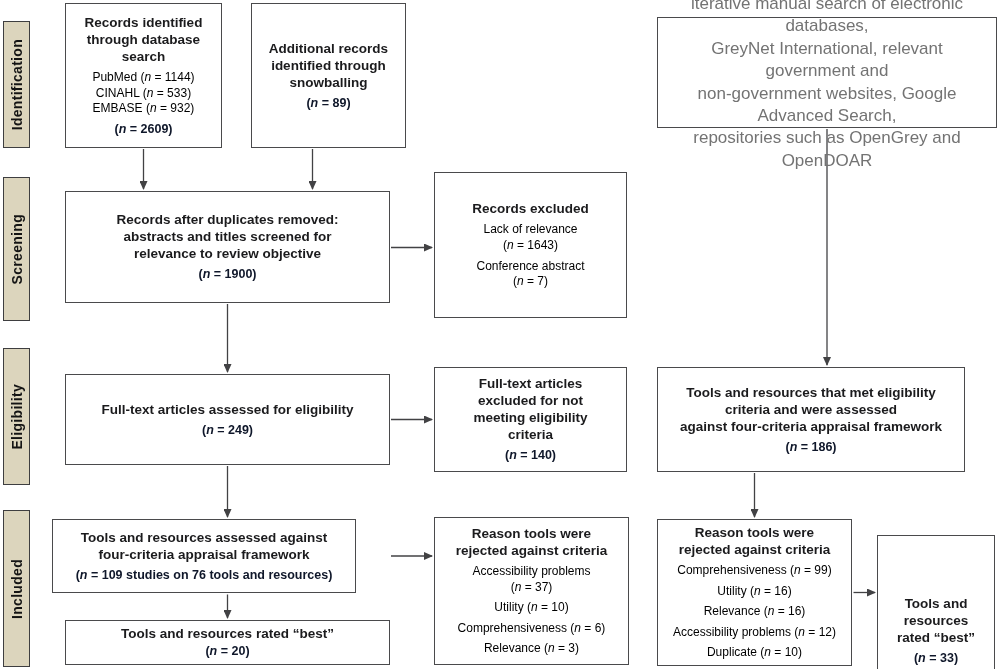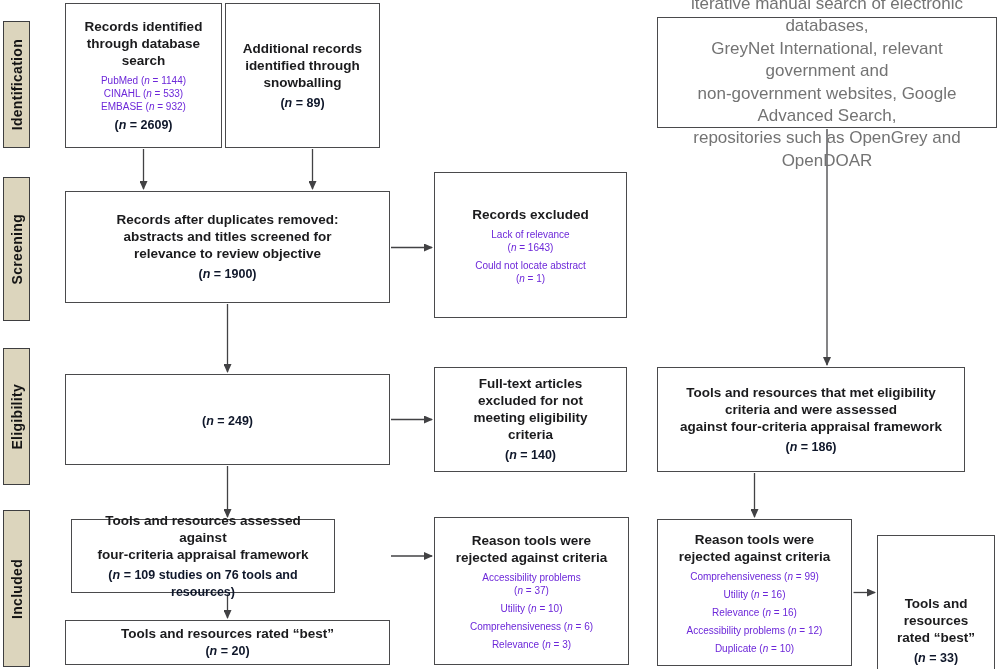--- a/index.html
+++ b/index.html
@@ -15,21 +15,21 @@
     writing-mode:vertical-rl;transform:rotate(180deg);
     font-size:14px;font-weight:600;color:#141414;letter-spacing:.3px;white-space:nowrap;
   }
   .box{
     position:absolute;background:#ffffff;border:1.5px solid #4a4a4c;box-sizing:border-box;
     display:flex;flex-direction:column;align-items:center;justify-content:center;
     text-align:center;padding:5px 8px;
   }
   .title{font-size:13.5px;font-weight:700;line-height:1.26;color:#1b1b1d;white-space:pre-line;}
   .body-text{font-size:17px;font-weight:400;line-height:1.32;color:#737373;white-space:pre-line;margin-top:3px;}
-  .detail{font-size:10px;font-weight:400;line-height:1.3;color:#6d28d9;margin-top:5px;}
+  .detail{font-size:12px;font-weight:400;line-height:1.3;color:#000000;margin-top:5px;}
   .count{font-size:12.5px;font-weight:600;color:#0f172a;margin-top:4px;line-height:1.3;}
   .connectors{position:absolute;left:0;top:0;pointer-events:none;}
 </style>
 </head>
 <body>
 
 <div class="canvas">
 
   <div class="stage" style="top:21px;height:127px">
     <span>Identification</span>
@@ -66,21 +66,21 @@
   </svg>
 
   <div class="box" style="left:65px;top:3px;width:157px;height:145px">
     <div class="title">Records identified
 through database
 search</div>
     <div class="detail">PubMed (<i>n</i> = 1144)<br>CINAHL (<i>n</i> = 533)<br>EMBASE (<i>n</i> = 932)</div>
     <div class="count">(<i>n</i> = 2609)</div>
   </div>
 
-  <div class="box" style="left:225px;top:3px;width:155px;height:145px">
+  <div class="box" style="left:251px;top:3px;width:155px;height:145px">
     <div class="title">Additional records
 identified through
 snowballing</div>
     <div class="count">(<i>n</i> = 89)</div>
   </div>
 
   <div class="box" style="left:657px;top:17px;width:340px;height:111px">
     <div class="title">Grey literature search:</div>
     <div class="body-text">iterative manual search of electronic databases,
 GreyNet International, relevant government and
@@ -91,43 +91,44 @@
   <div class="box" style="left:65px;top:191px;width:325px;height:112px">
     <div class="title">Records after duplicates removed:
 abstracts and titles screened for
 relevance to review objective</div>
     <div class="count">(<i>n</i> = 1900)</div>
   </div>
 
   <div class="box" style="left:434px;top:172px;width:193px;height:146px">
     <div class="title">Records excluded</div>
     <div class="detail">Lack of relevance<br>(<i>n</i> = 1643)</div>
-    <div class="detail">Could not locate abstract<br>(<i>n</i> = 1)</div>
+    <div class="detail">Conference abstract<br>(<i>n</i> = 7)</div>
   </div>
 
   <div class="box" style="left:65px;top:374px;width:325px;height:91px">
+    <div class="title">Full-text articles assessed for eligibility</div>
     <div class="count">(<i>n</i> = 249)</div>
   </div>
 
   <div class="box" style="left:434px;top:367px;width:193px;height:105px">
     <div class="title">Full-text articles
 excluded for not
 meeting eligibility
 criteria</div>
     <div class="count">(<i>n</i> = 140)</div>
   </div>
 
   <div class="box" style="left:657px;top:367px;width:308px;height:105px">
     <div class="title">Tools and resources that met eligibility
 criteria and were assessed
 against four-criteria appraisal framework</div>
     <div class="count">(<i>n</i> = 186)</div>
   </div>
 
-  <div class="box" style="left:71px;top:519px;width:264px;height:74px">
+  <div class="box" style="left:52px;top:519px;width:304px;height:74px">
     <div class="title">Tools and resources assessed against
 four-criteria appraisal framework</div>
     <div class="count">(<i>n</i> = 109 studies on 76 tools and resources)</div>
   </div>
 
   <div class="box" style="left:65px;top:620px;width:325px;height:45px">
     <div class="title">Tools and resources rated “best”</div>
     <div class="count" style="margin-top:1px">(<i>n</i> = 20)</div>
   </div>
 

